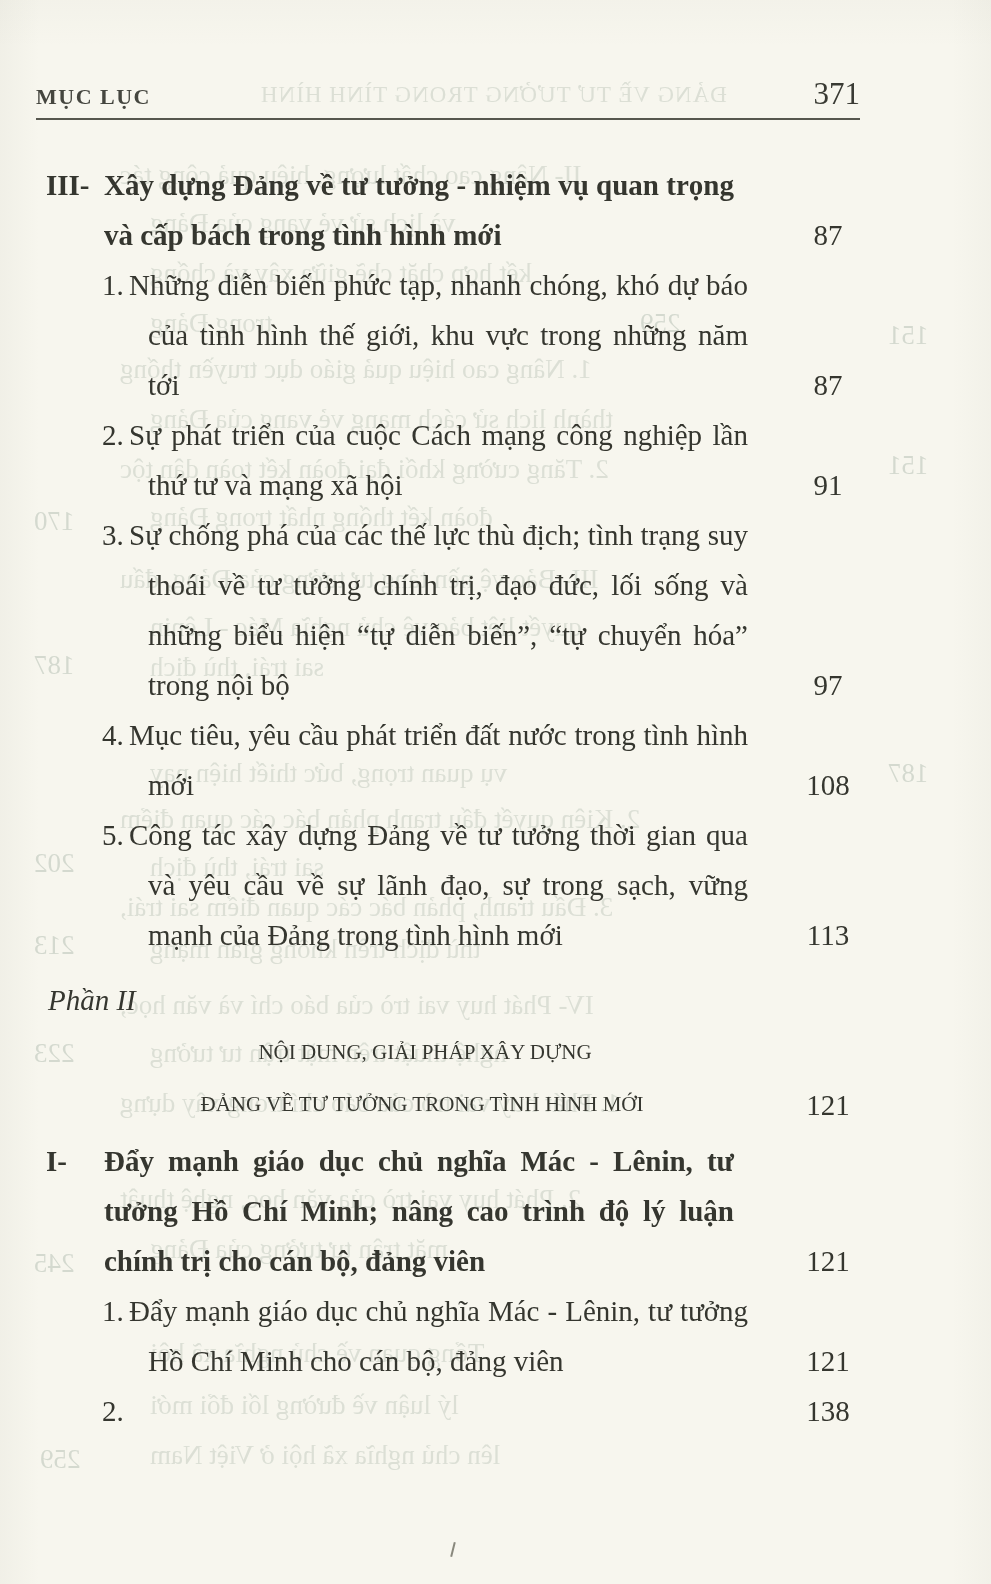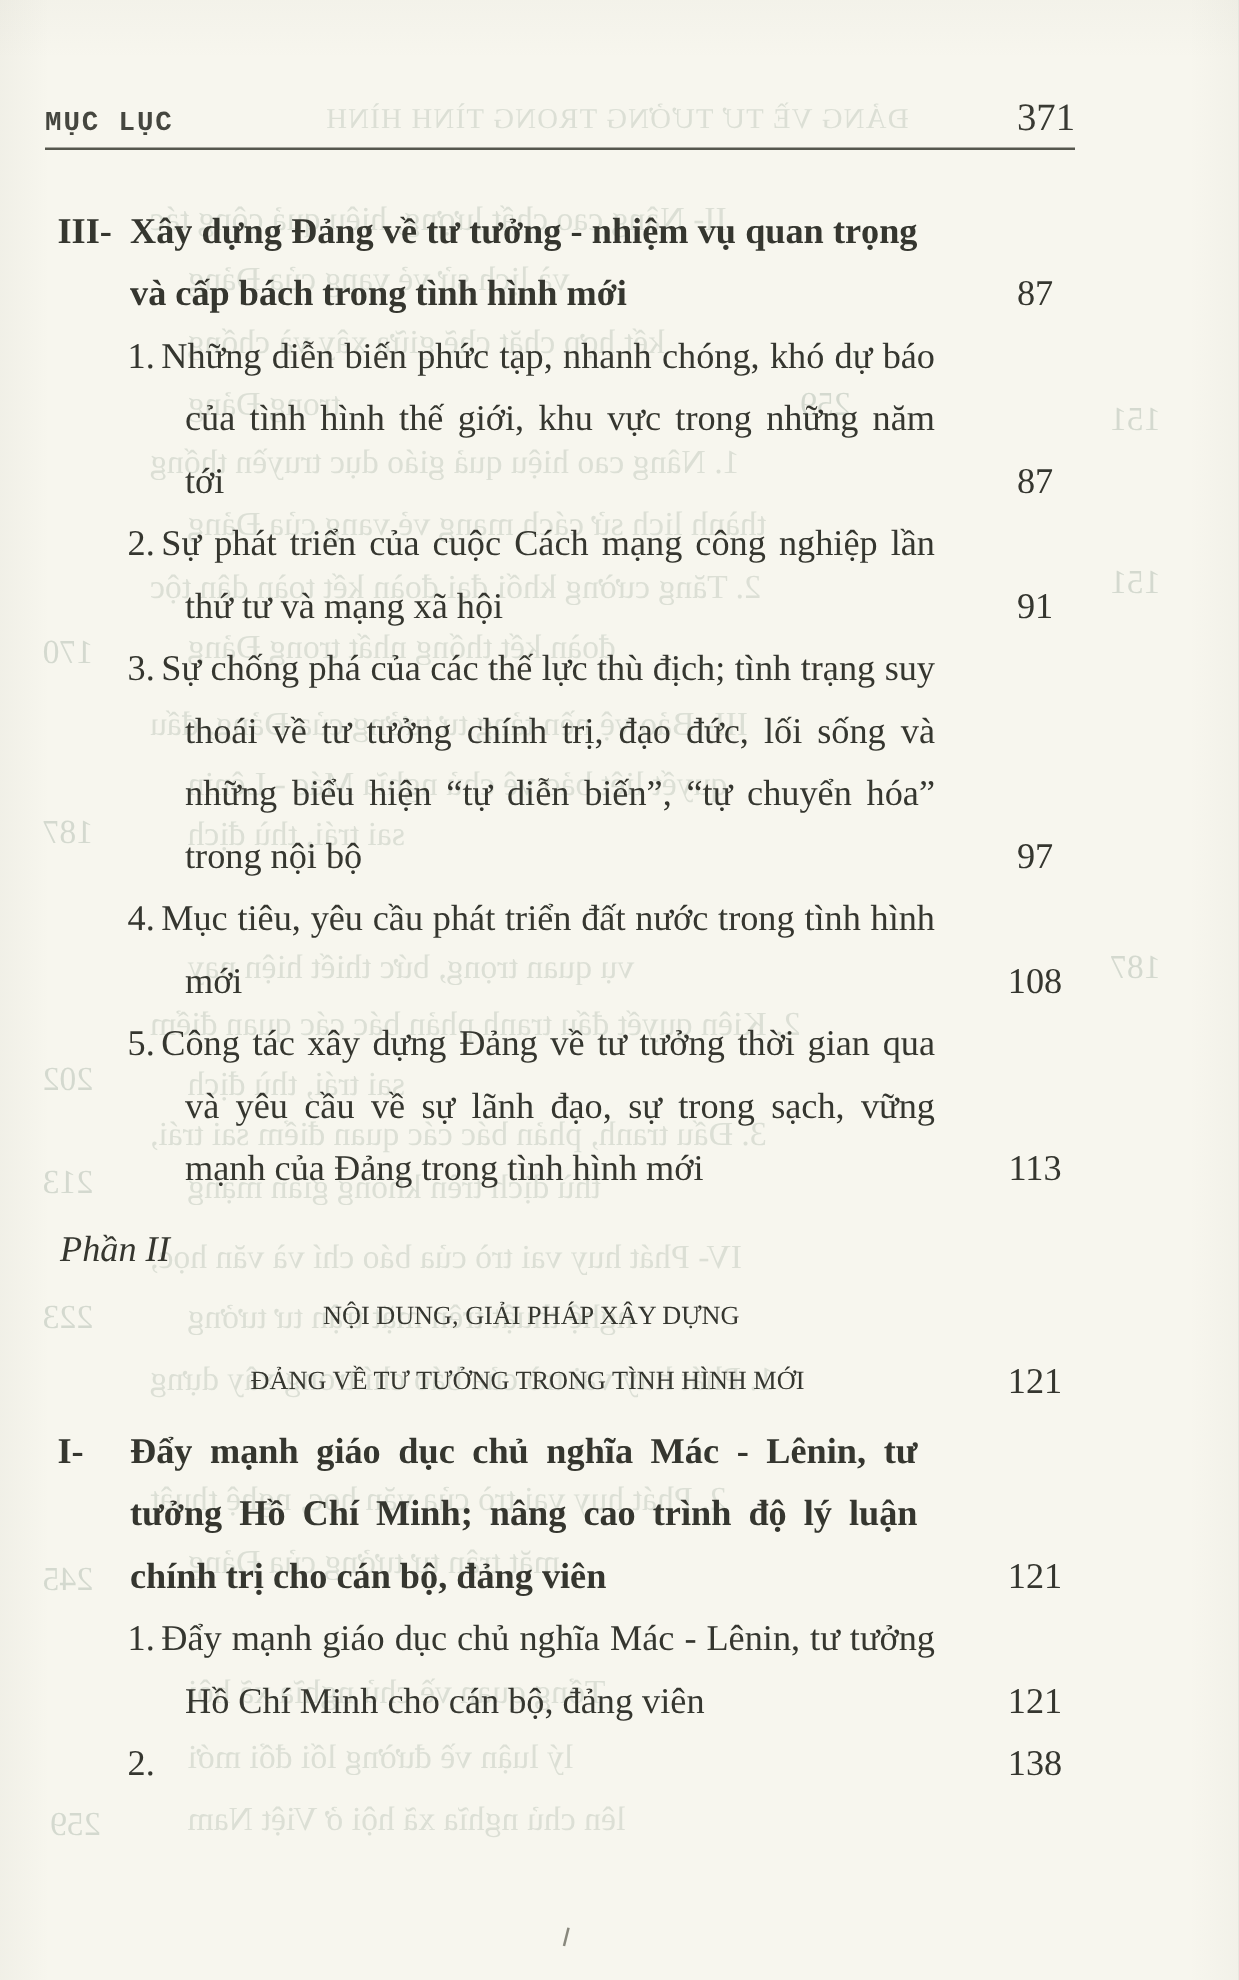--- a/index.html
+++ b/index.html
@@ -35,21 +35,21 @@
   .bleed .bline.caps{font-size:23px;letter-spacing:1px;}
   .bleed .bline.num{opacity:.5;color:#b3beb2;}
 
   
   .content{position:relative;z-index:2;padding:76px 131px 0 36px;}
 
   header.running{
     display:flex;align-items:baseline;justify-content:space-between;
   }
   .htitle{
-    font-family:Liberation Mono, monospace;
+    font-family:Liberation Serif, serif;
     font-size:22px;font-weight:bold;letter-spacing:1.5px;color:#45463f;
   }
   .hnum{font-size:31px;color:#393a33;}
   .rule{border-bottom:2px solid #56574e;margin-top:6px;}
 
   .toc{margin-top:40px;font-size:29px;line-height:50px;}
   .entry{position:relative;display:flex;align-items:flex-end;margin-left:12px;}
   .entry .marker{position:absolute;top:0;}
   .entry .body{text-align:justify;}
   .entry .pnum{margin-left:auto;text-align:center;min-width:64px;font-weight:normal;white-space:nowrap;}

